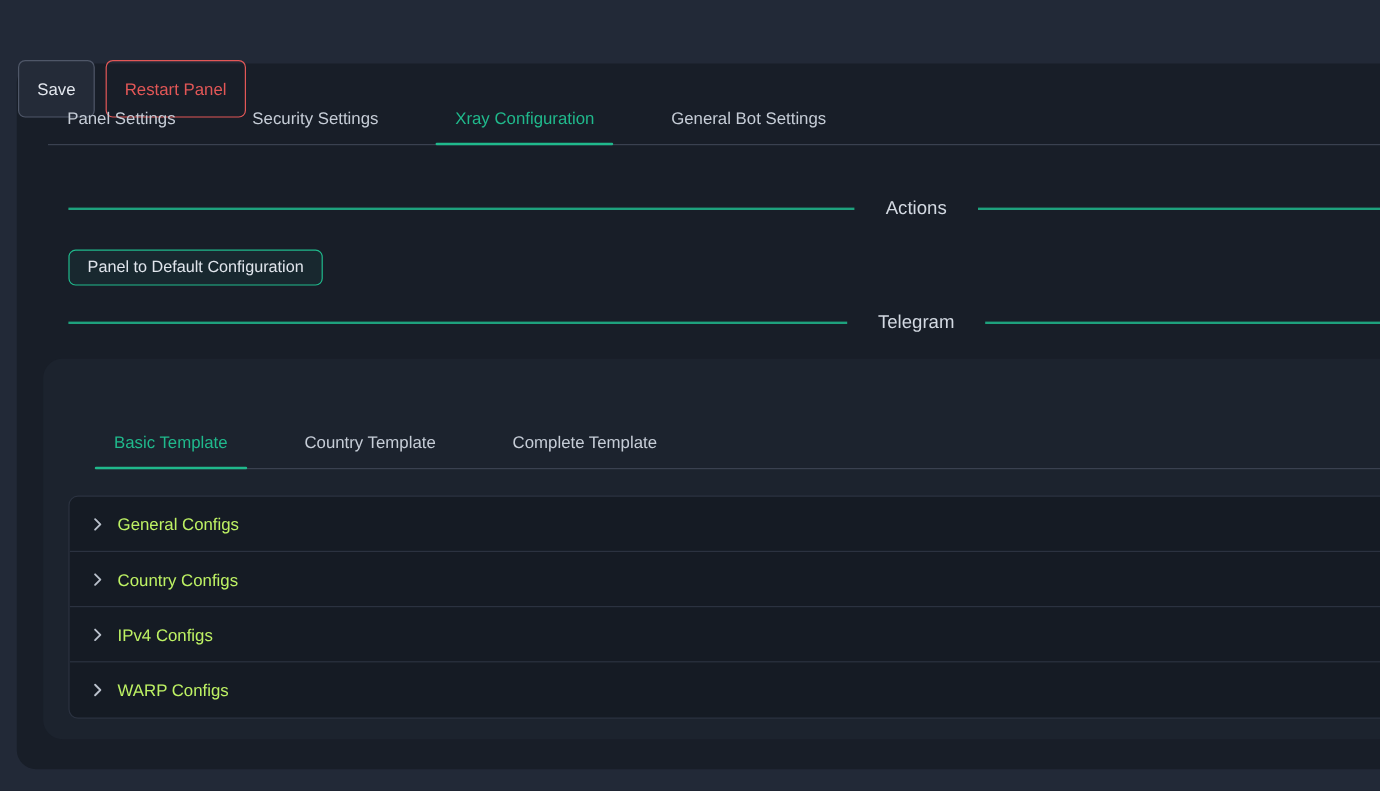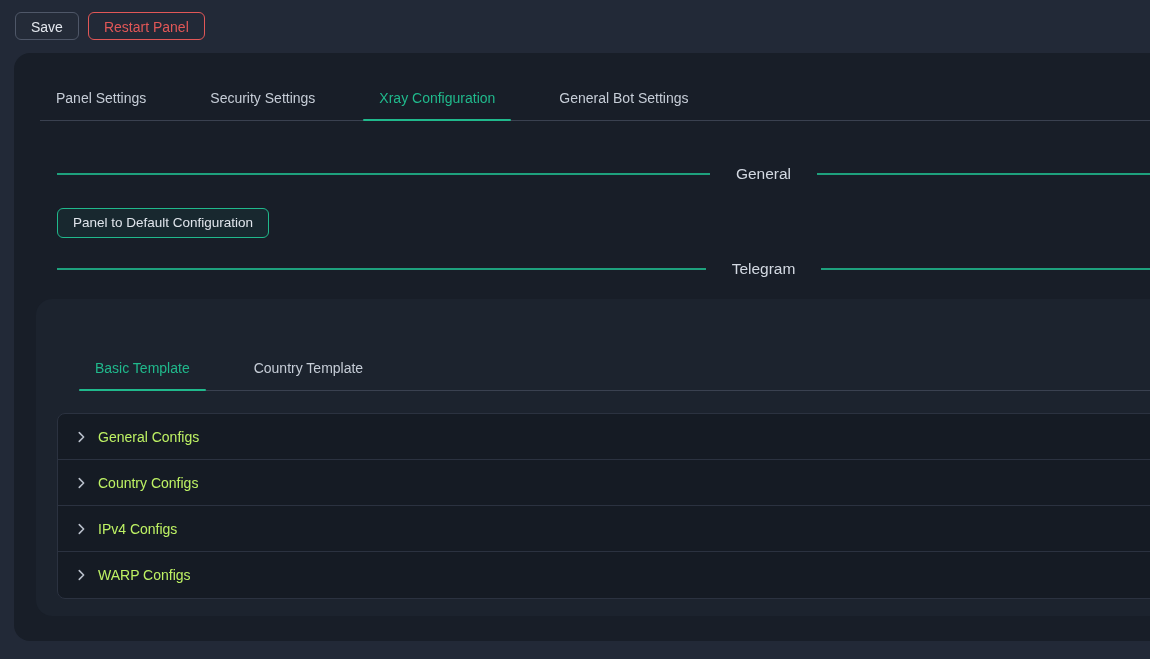--- a/index.html
+++ b/index.html
@@ -17,23 +17,24 @@
   *{box-sizing:border-box;margin:0;padding:0;}
   html,body{width:1150px;height:659px;overflow:hidden;}
   body{
     background:var(--page-bg);
     font-family:"Liberation Sans","DejaVu Sans",sans-serif;
     color:var(--text-main);
   }
   
   .topbar{height:53px;padding:12px 0 0 15px;display:flex;gap:9px;align-items:flex-start;}
   .btn{
-    height:28px;padding:0 15px;border-radius:6px;font-size:14px;
+    height:48px;padding:0 15px;border-radius:6px;font-size:14px;
     background:transparent;cursor:pointer;line-height:28px;
     font-family:"Liberation Sans","DejaVu Sans",sans-serif;
+    margin-top:38px;
   }
   .btn.save{border:1px solid #4f5768;color:#e3e7ee;background:#242b38;}
   .btn.restart{border:1px solid var(--danger);color:var(--danger);text-align:right;}
   
   .main-card{
     margin-left:14px;width:1516px;border-radius:16px;
     background:var(--card-bg);padding:23px 0 25px 0;
   }
   
   .tabs{display:flex;gap:32px;border-bottom:1px solid var(--line-gray);}
@@ -94,37 +95,38 @@
 
   <div class="tabs main-tabs">
     <div class="tab">Panel Settings</div>
     <div class="tab">Security Settings</div>
     <div class="tab active">Xray Configuration</div>
     <div class="tab">General Bot Settings</div>
   </div>
 
   <div class="divider actions">
     <span class="line"></span>
-    <span class="divider-label">General</span>
+    <span class="divider-label">Actions</span>
     <span class="line"></span>
   </div>
 
   <button class="reset-btn">Panel to Default Configuration</button>
 
   <div class="divider templates">
     <span class="line"></span>
     <span class="divider-label">Telegram</span>
     <span class="line"></span>
   </div>
 
   <div class="inner-card">
 
     <div class="tabs inner-tabs">
       <div class="tab active">Basic Template</div>
       <div class="tab">Country Template</div>
+      <div class="tab">Complete Template</div>
     </div>
 
     <div class="accordion">
       <div class="acc-row">
         <span class="chev">
           <svg viewBox="0 0 16 16" fill="none" stroke="currentColor" stroke-width="1.8" stroke-linecap="round" stroke-linejoin="round">
               <polyline points="6,3 11,8 6,13"></polyline>
             </svg>
         </span>
         <span class="acc-label">General Configs</span>

